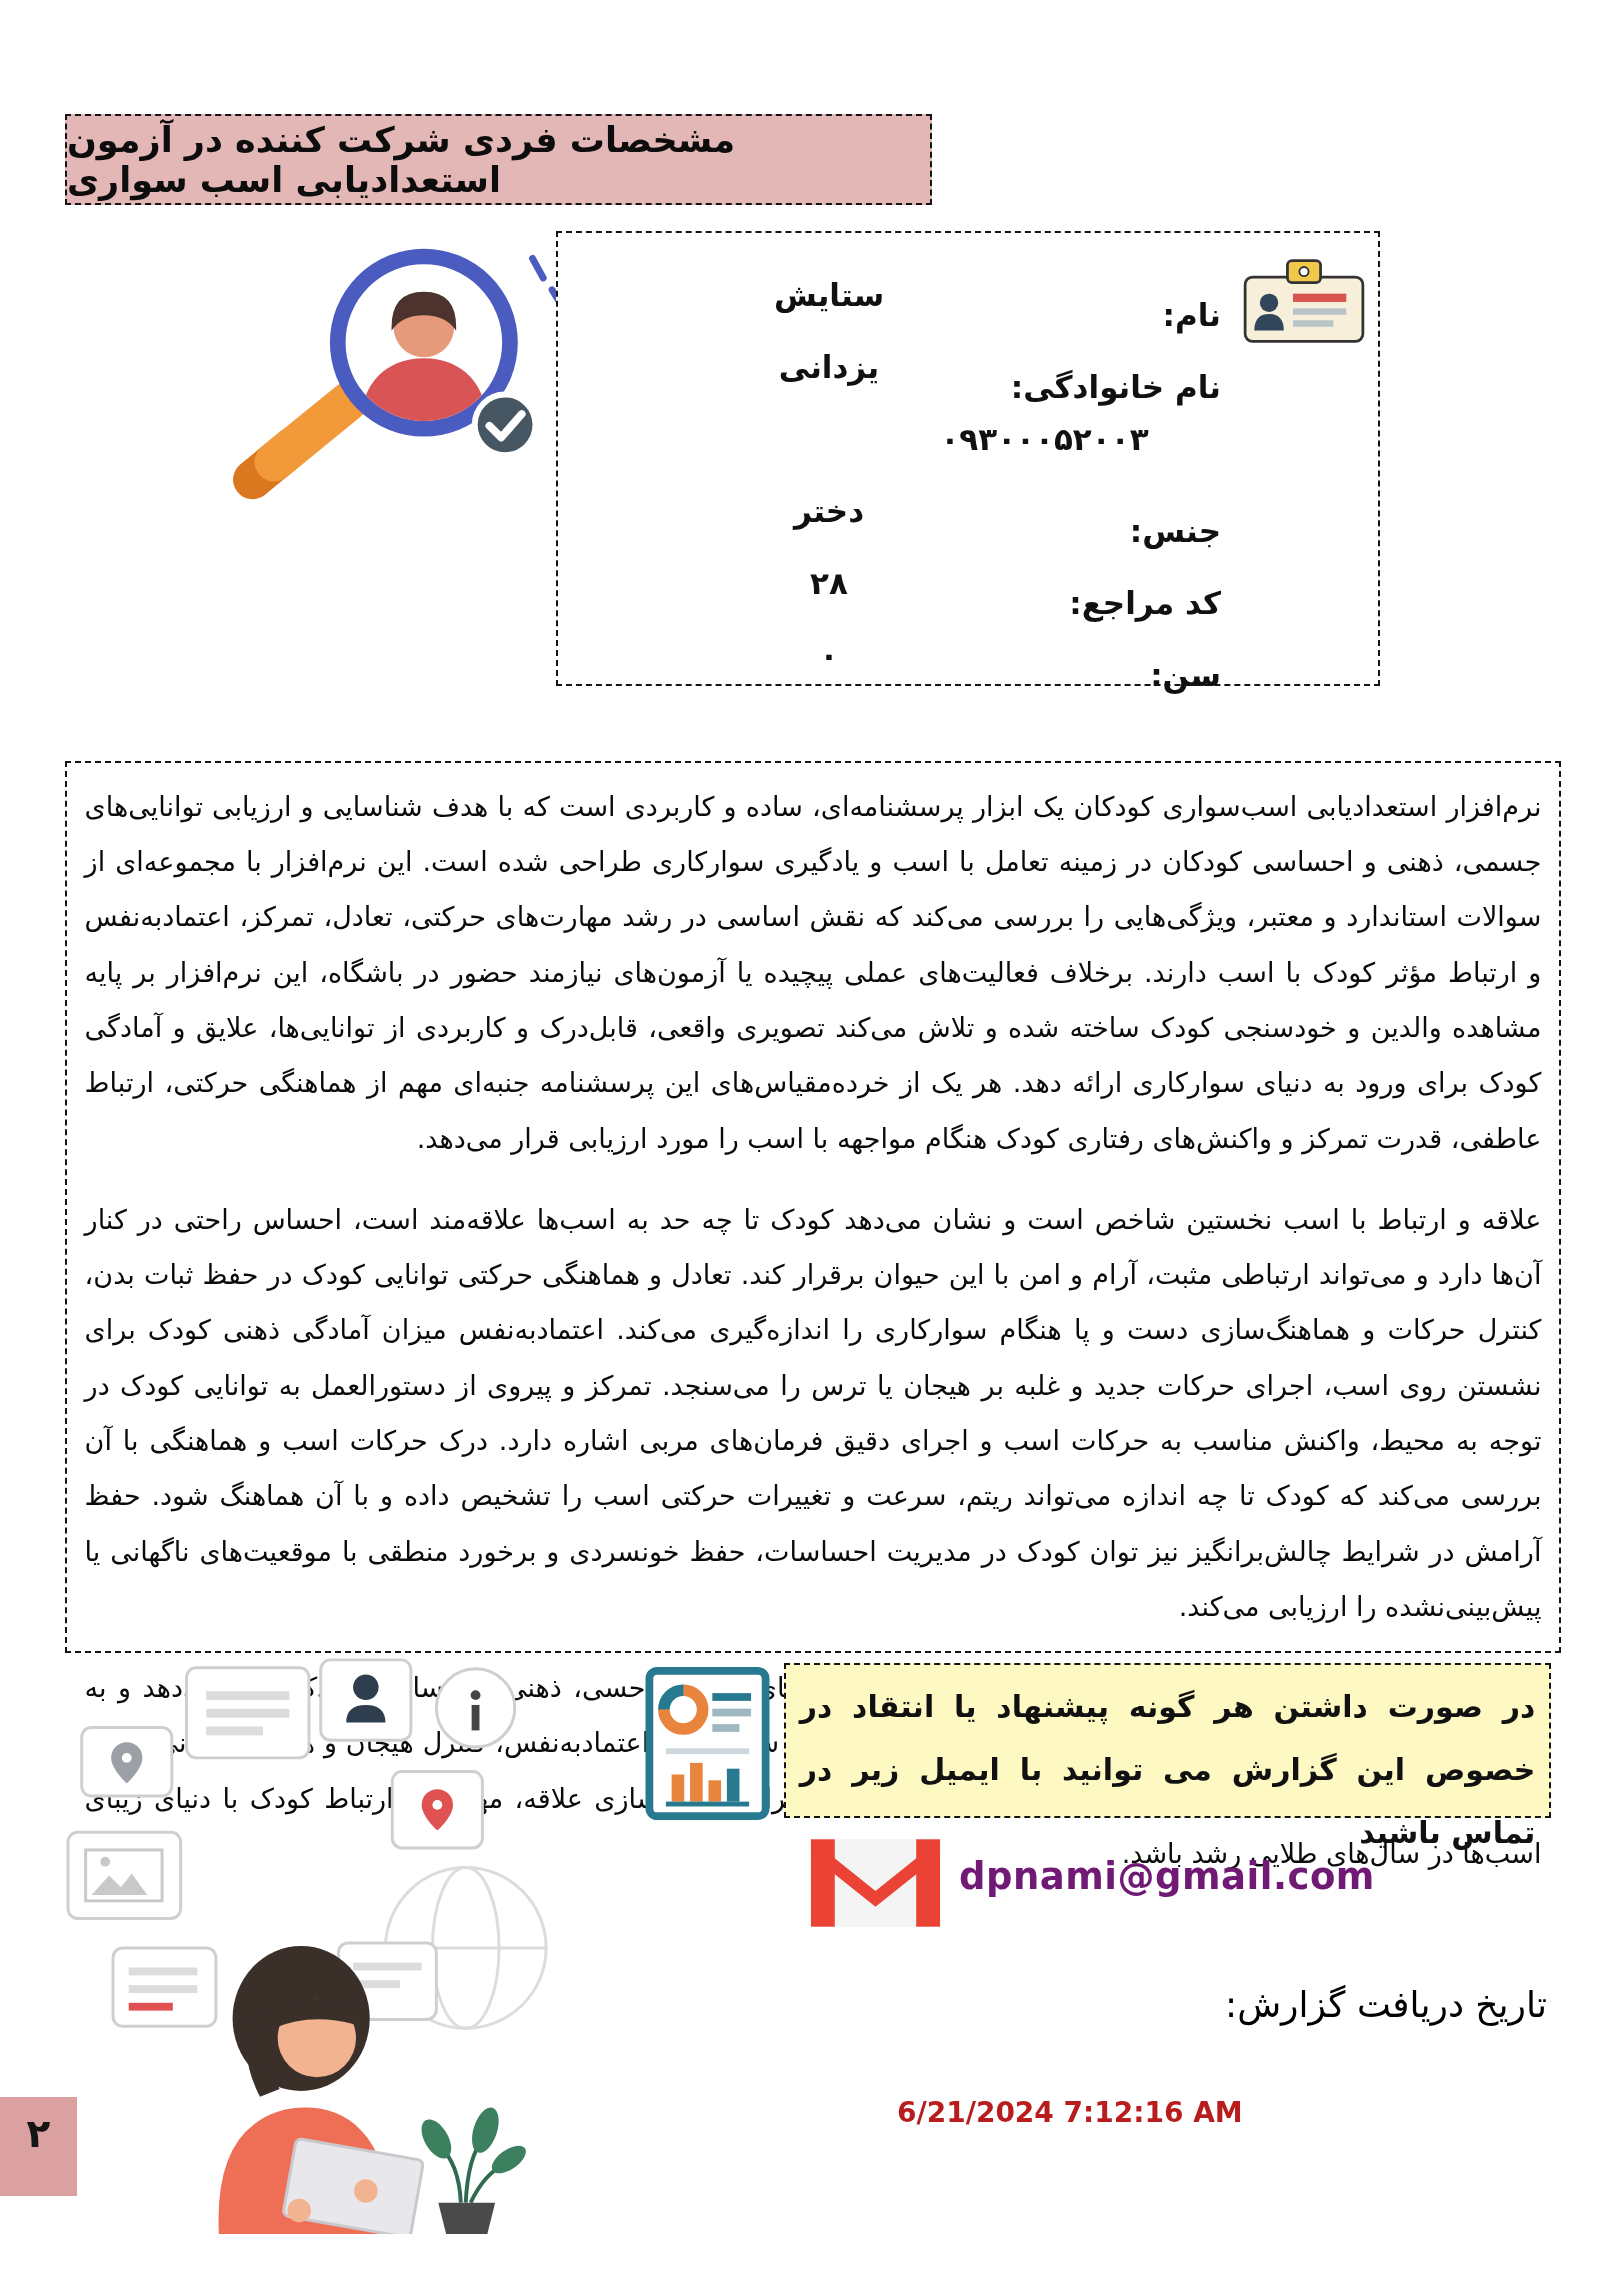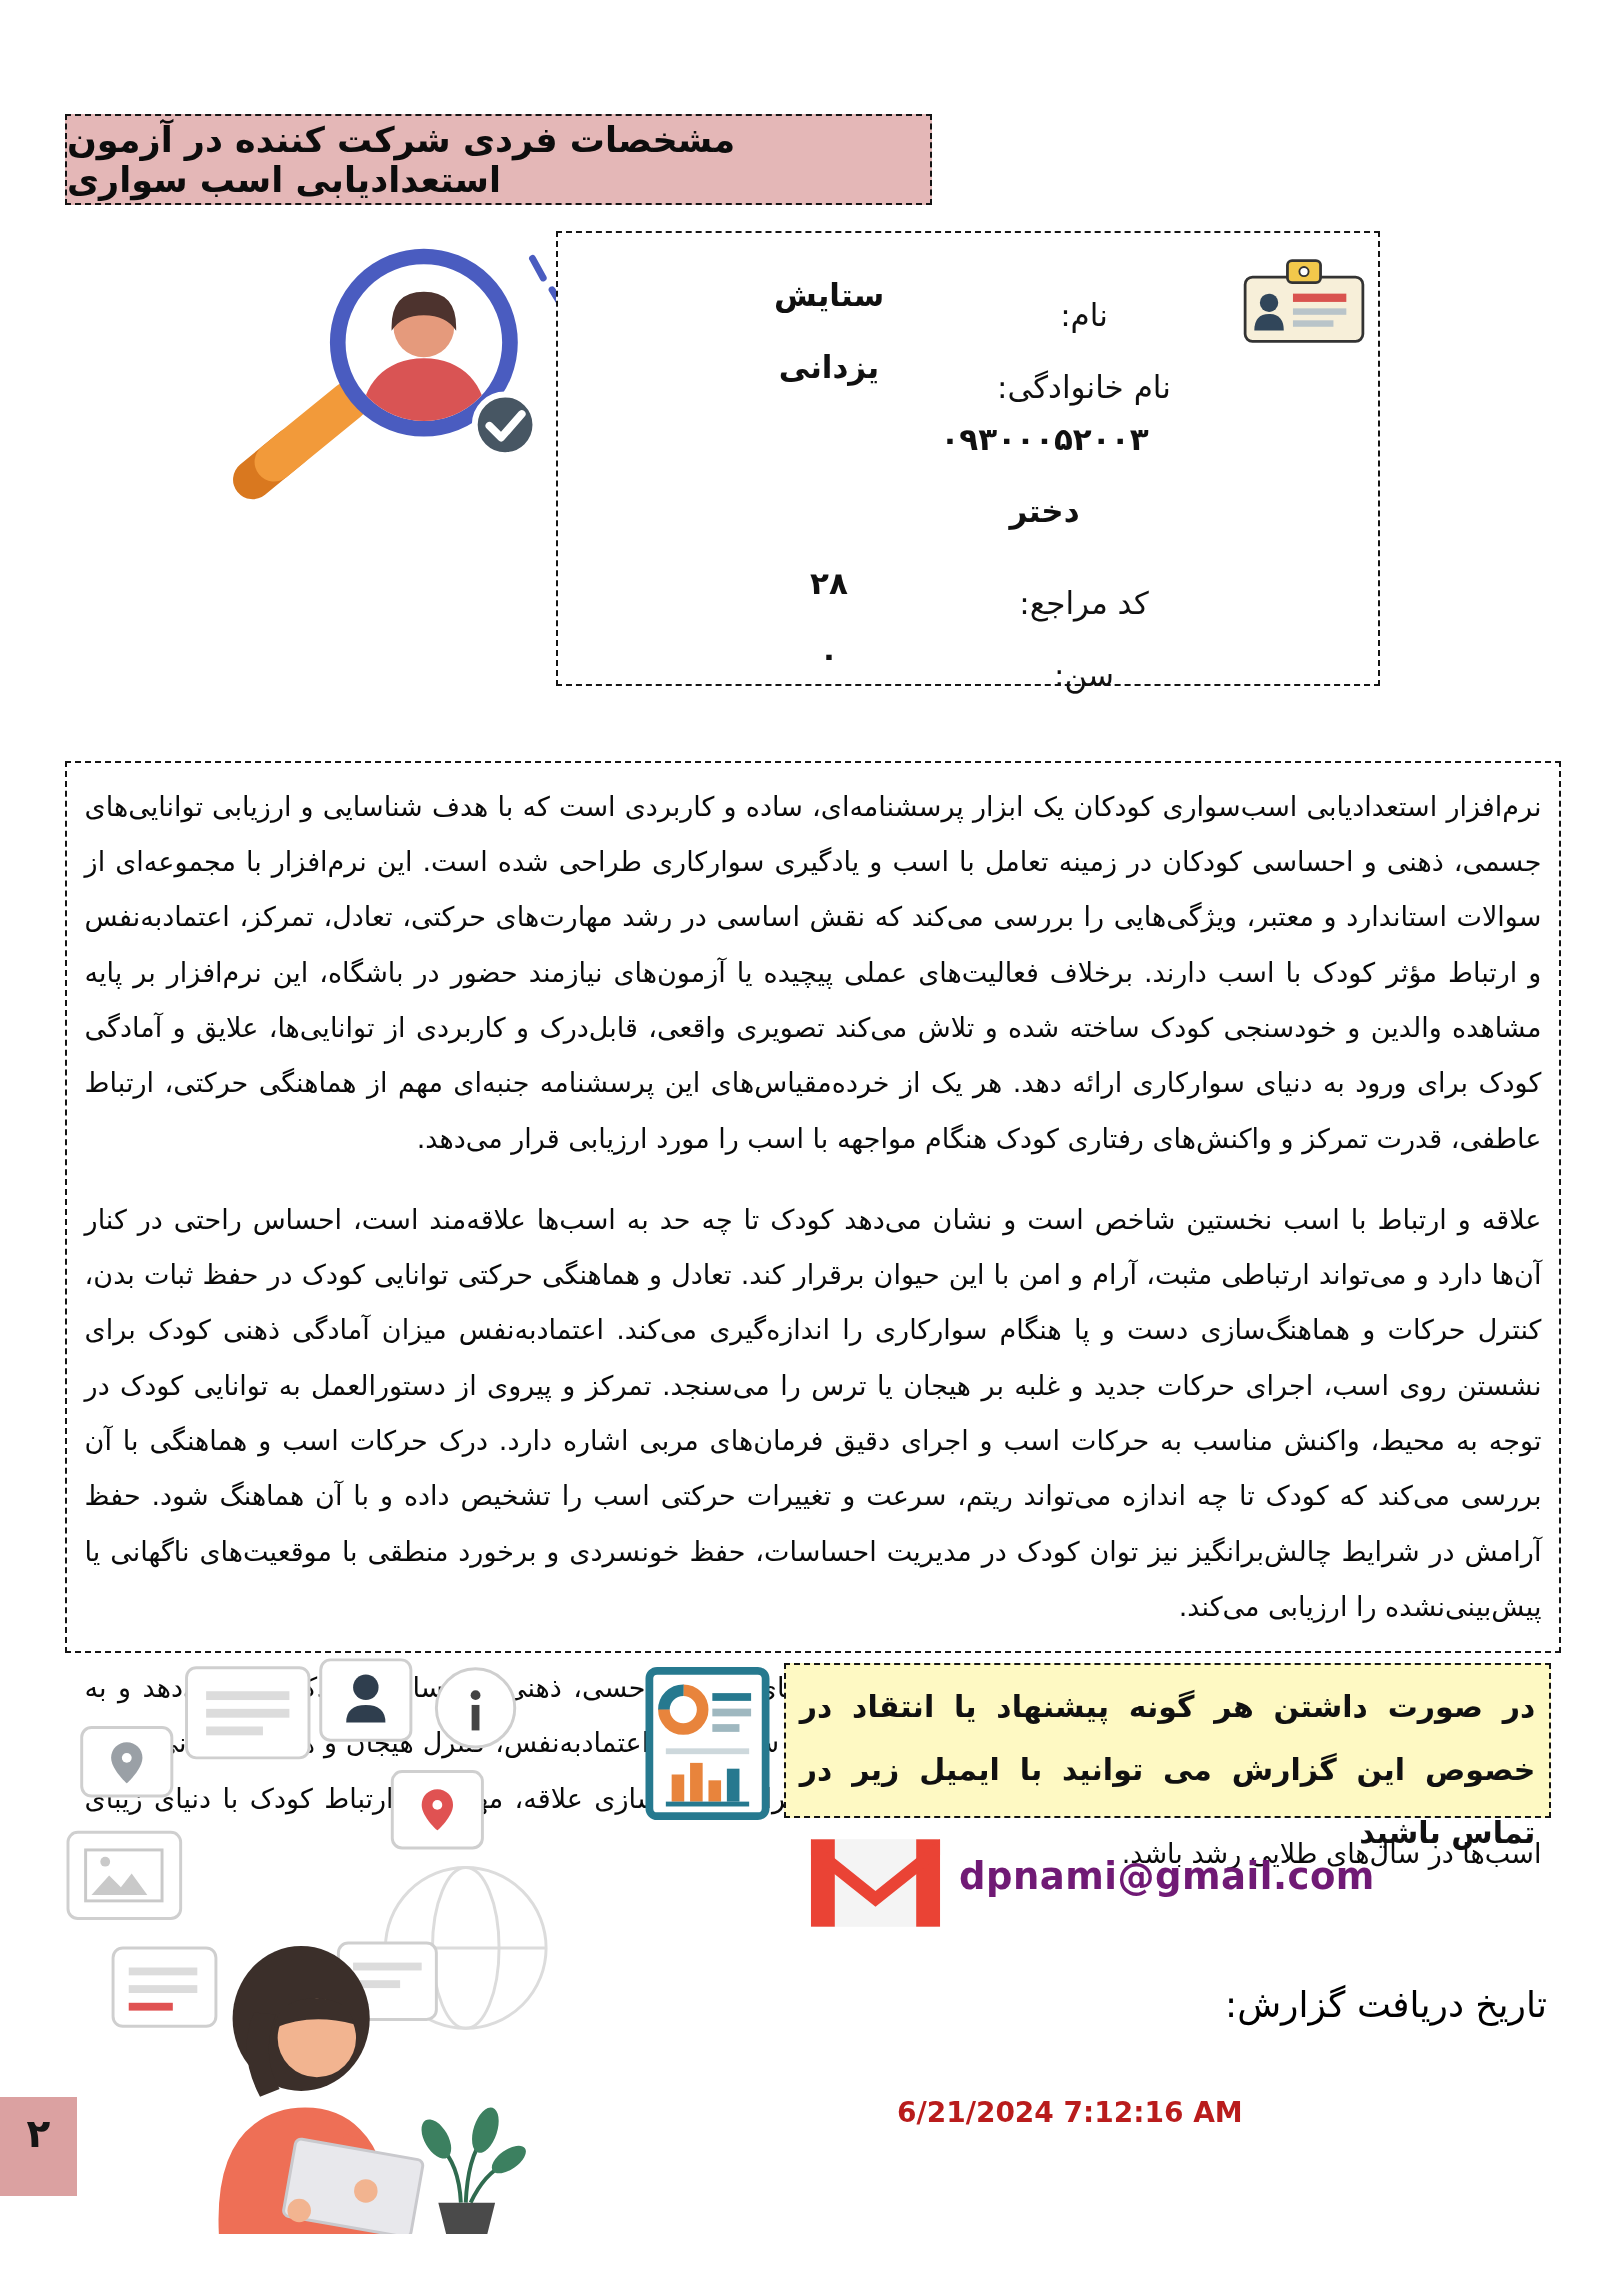--- a/index.html
+++ b/index.html
@@ -19,22 +19,22 @@
   }
 
   
   .info-box {
     left:556px; top:231px; width:824px; height:455px;
     border:2px dashed #141414; background:#fff;
     direction:rtl; padding-top:25.5px;
   }
   .info-row { display:flex; height:72px; align-items:center; }
   .info-label {
-    width:431px; padding-right:157px; text-align:center;
-    font-weight:normal; font-size:31px; white-space:nowrap;margin-top:41px;
+    width:431px; padding-right:157px; text-align:right;
+    font-weight:bold; font-size:31px; white-space:nowrap;margin-top:41px;
   }
   .info-value {
     flex:1; padding-left:153px; text-align:center;
     font-weight:bold; font-size:31px; white-space:nowrap;
   }
   .idcard { position:absolute; right:7.8px; top:21.6px; width:132px; height:92px; }
 
   
   .body-box {
     left:65px; top:761px; width:1496px; height:892px;
@@ -113,20 +113,21 @@
     <span class="info-value">ستایش</span>
   </div>
   <div class="info-row">
     <span class="info-label">نام خانوادگی:</span>
     <span class="info-value">یزدانی</span>
   </div>
   <div class="info-row">
     <span class="info-value">۰۹۳۰۰۰۵۲۰۰۳</span>
   </div>
   <div class="info-row">
+    <span class="info-label">جنس:</span>
     <span class="info-value">دختر</span>
   </div>
   <div class="info-row">
     <span class="info-label">کد مراجع:</span>
     <span class="info-value">۲۸</span>
   </div>
   <div class="info-row">
     <span class="info-label">سن:</span>
     <span class="info-value">۰</span>
   </div>

